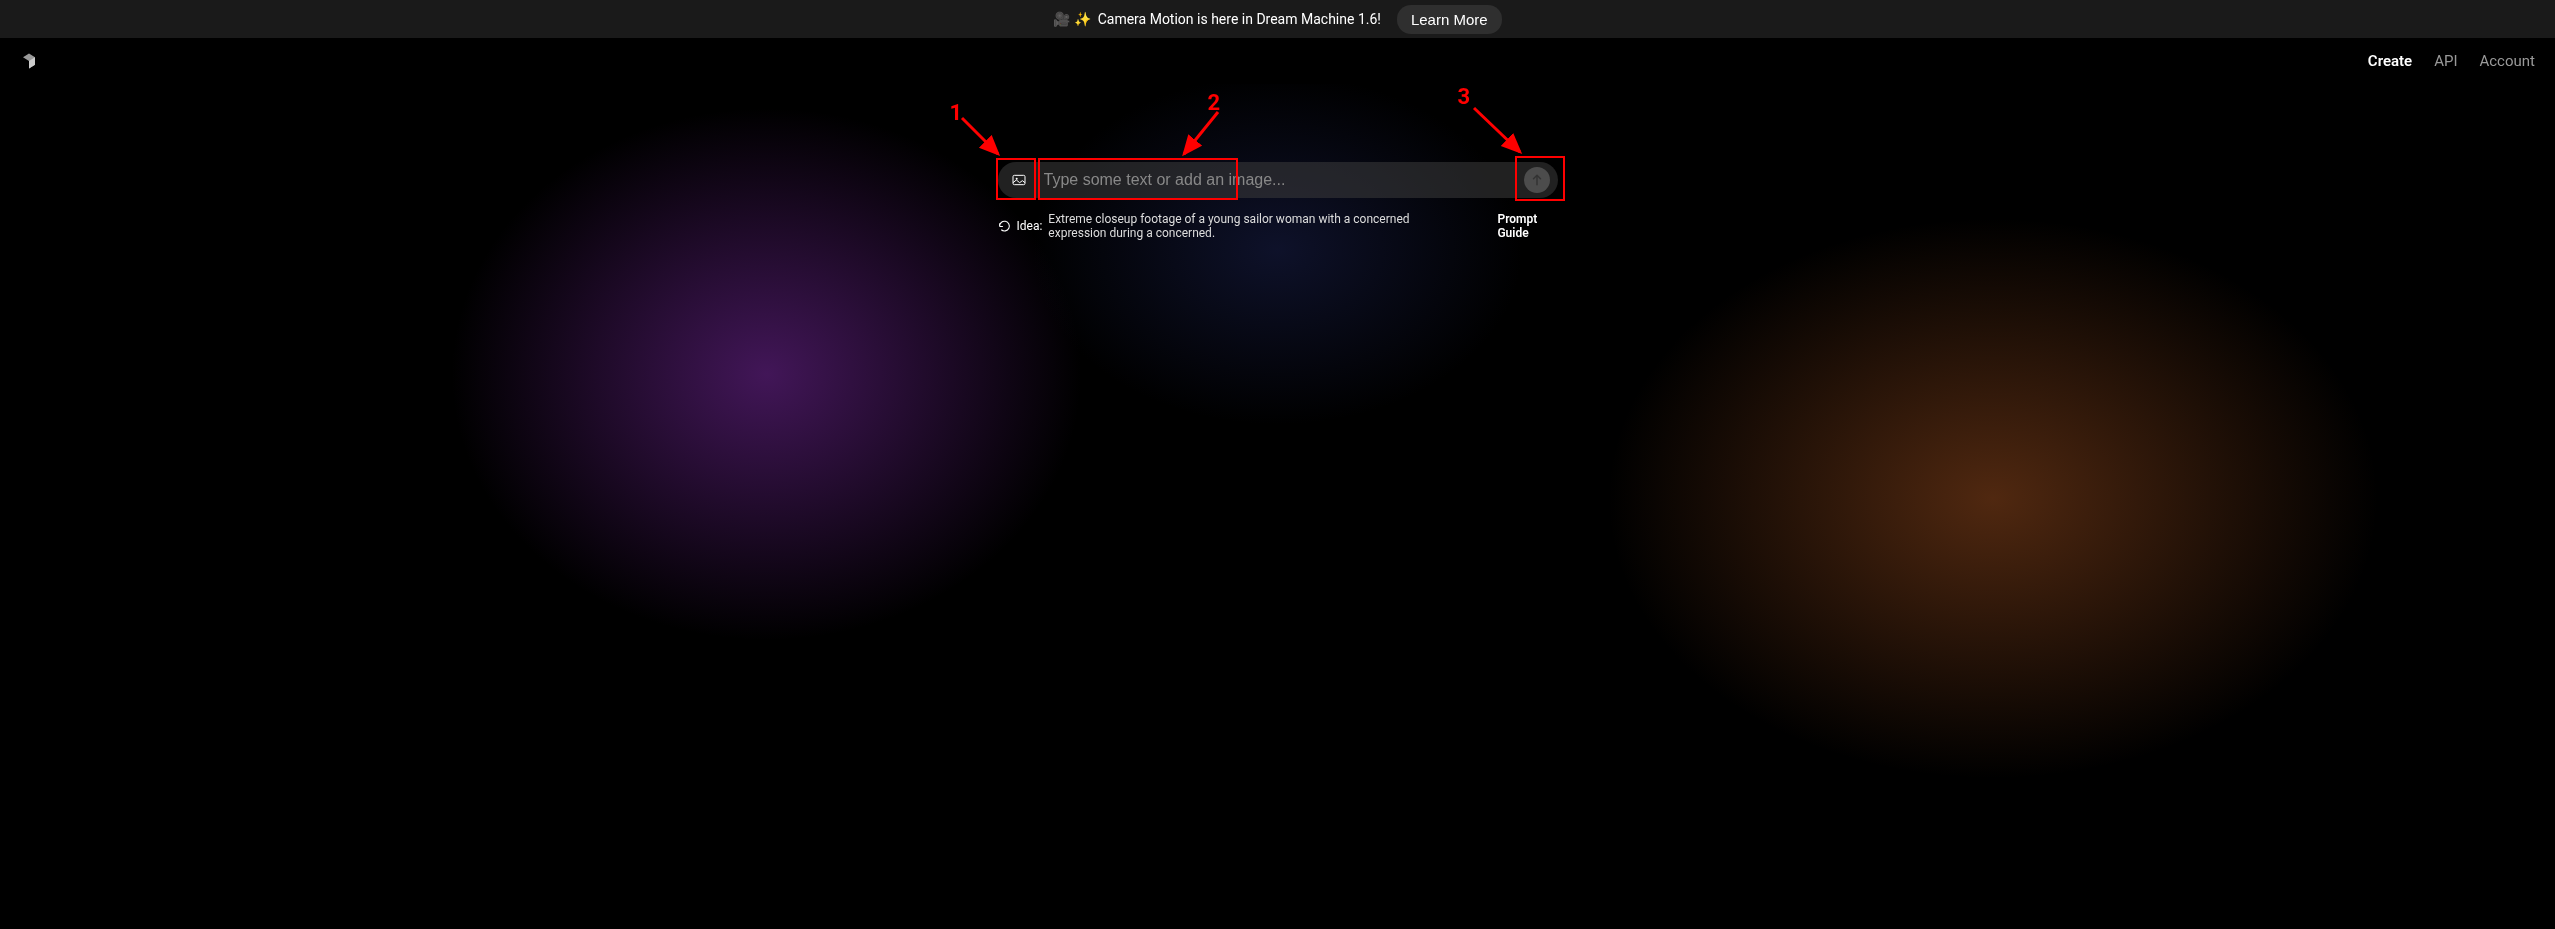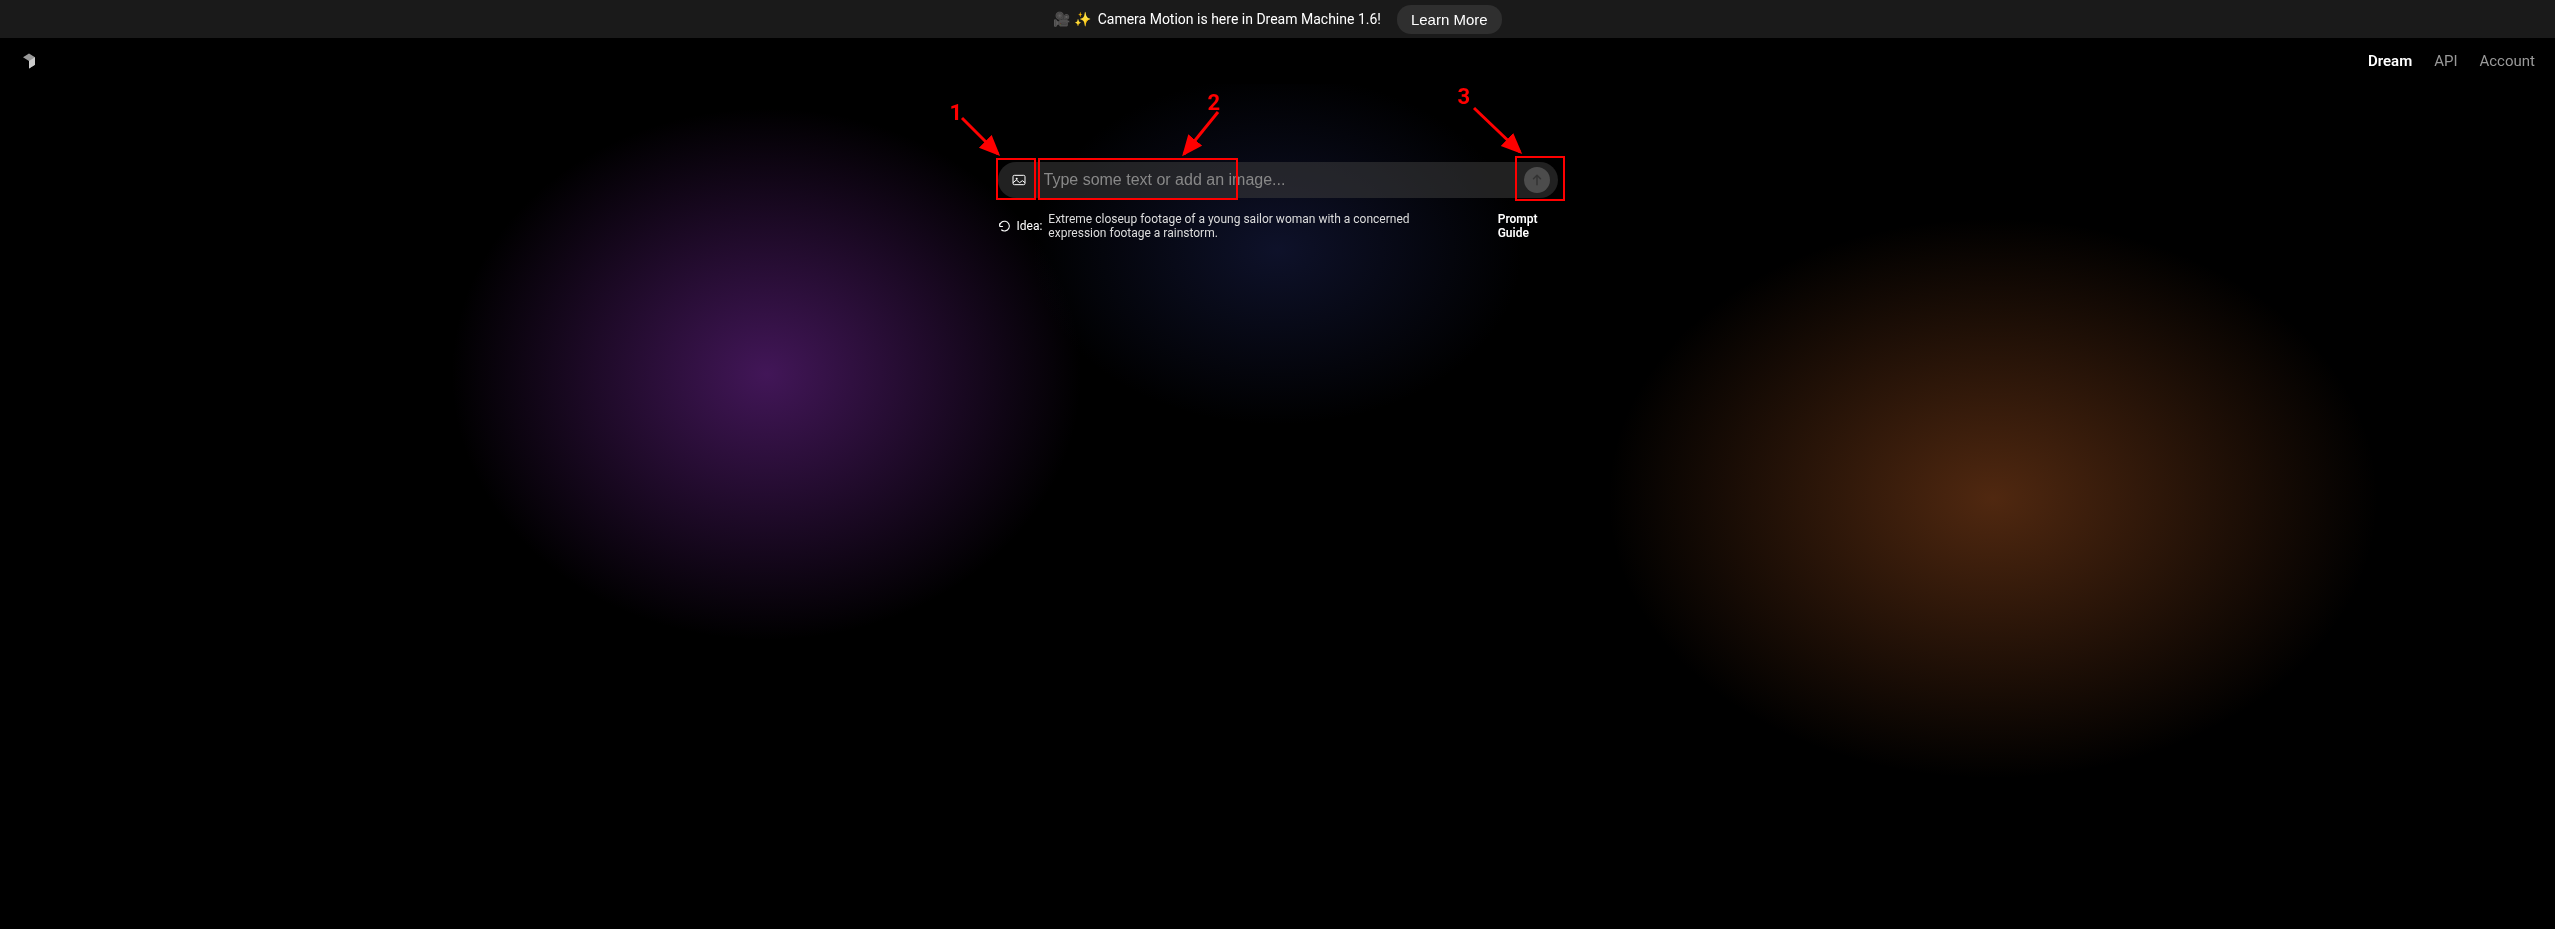--- a/index.html
+++ b/index.html
@@ -221,21 +221,21 @@
 </div>
 
 <div class="main-header">
   <div class="logo">
     <svg viewBox="0 0 24 24" width="18" height="18">
       <path d="M12 2 L20 7 L20 17 L12 22 L12 12 L4 7 Z" fill="#999"></path>
       <path d="M12 12 L20 7 L20 17 L12 22 Z" fill="#ccc"></path>
     </svg>
   </div>
   <div class="nav-links">
-    <span class="nav-link active">Dream</span>
+    <span class="nav-link active">Create</span>
     <span class="nav-link">API</span>
     <span class="nav-link">Account</span>
   </div>
 </div>
 
 <div class="content-area">
   <div class="gradient-bg"></div>
 
   <div class="prompt-area">
     <div style="position:relative;">
@@ -292,18 +292,18 @@
     </div>
 
     <div class="idea-row">
       <div class="idea-left">
         <span class="refresh-icon">
           <svg width="13" height="13" viewBox="0 0 24 24" fill="none">
             <path d="M3 12 A9 9 0 1 1 6 18 M3 12 L3 6 M3 12 L9 12" stroke="#fff" stroke-width="2" fill="none"></path>
           </svg>
         </span>
         <span class="idea-label">Idea:</span>
-        <span class="idea-text">Extreme closeup footage of a young sailor woman with a concerned expression footage a rainstorm.</span>
+        <span class="idea-text">Extreme closeup footage of a young sailor woman with a concerned expression during a concerned.</span>
       </div>
       <span class="prompt-guide">Prompt Guide</span>
     </div>
   </div>
 </div>
 
 </body></html>

